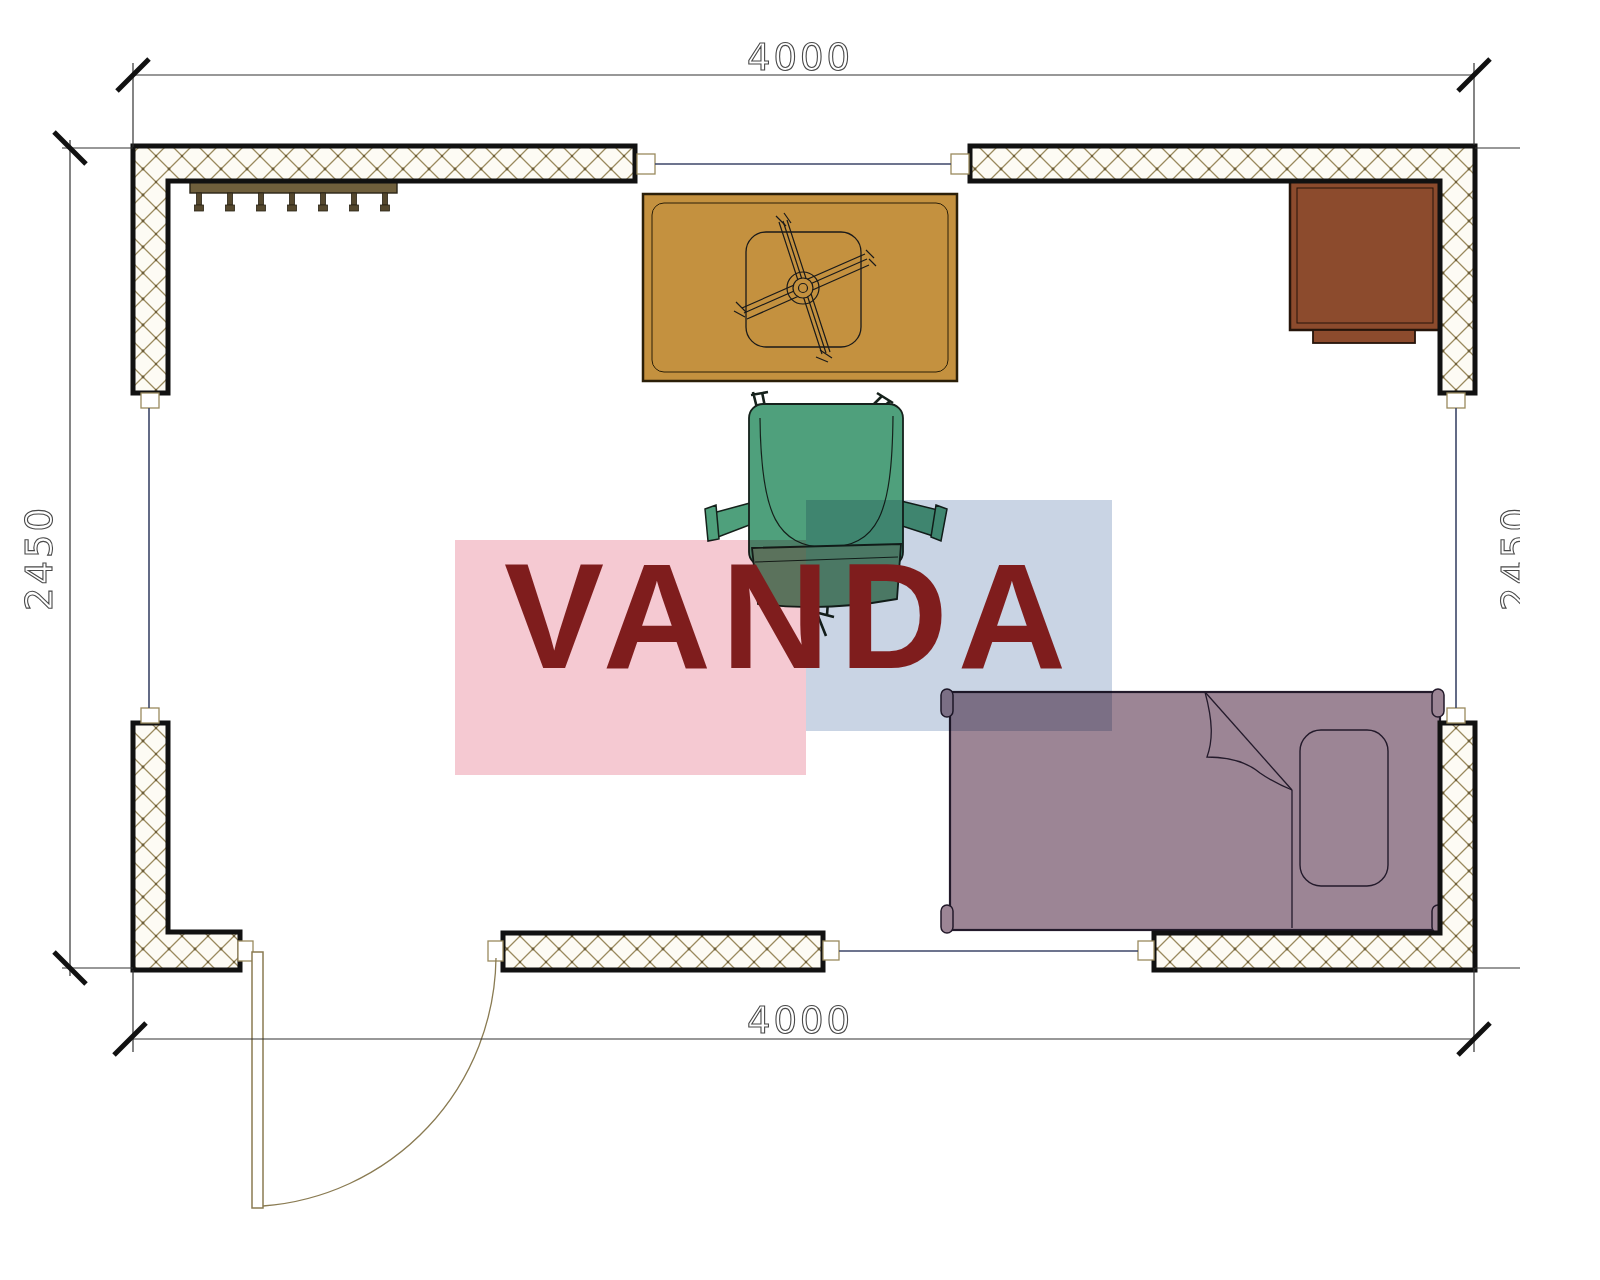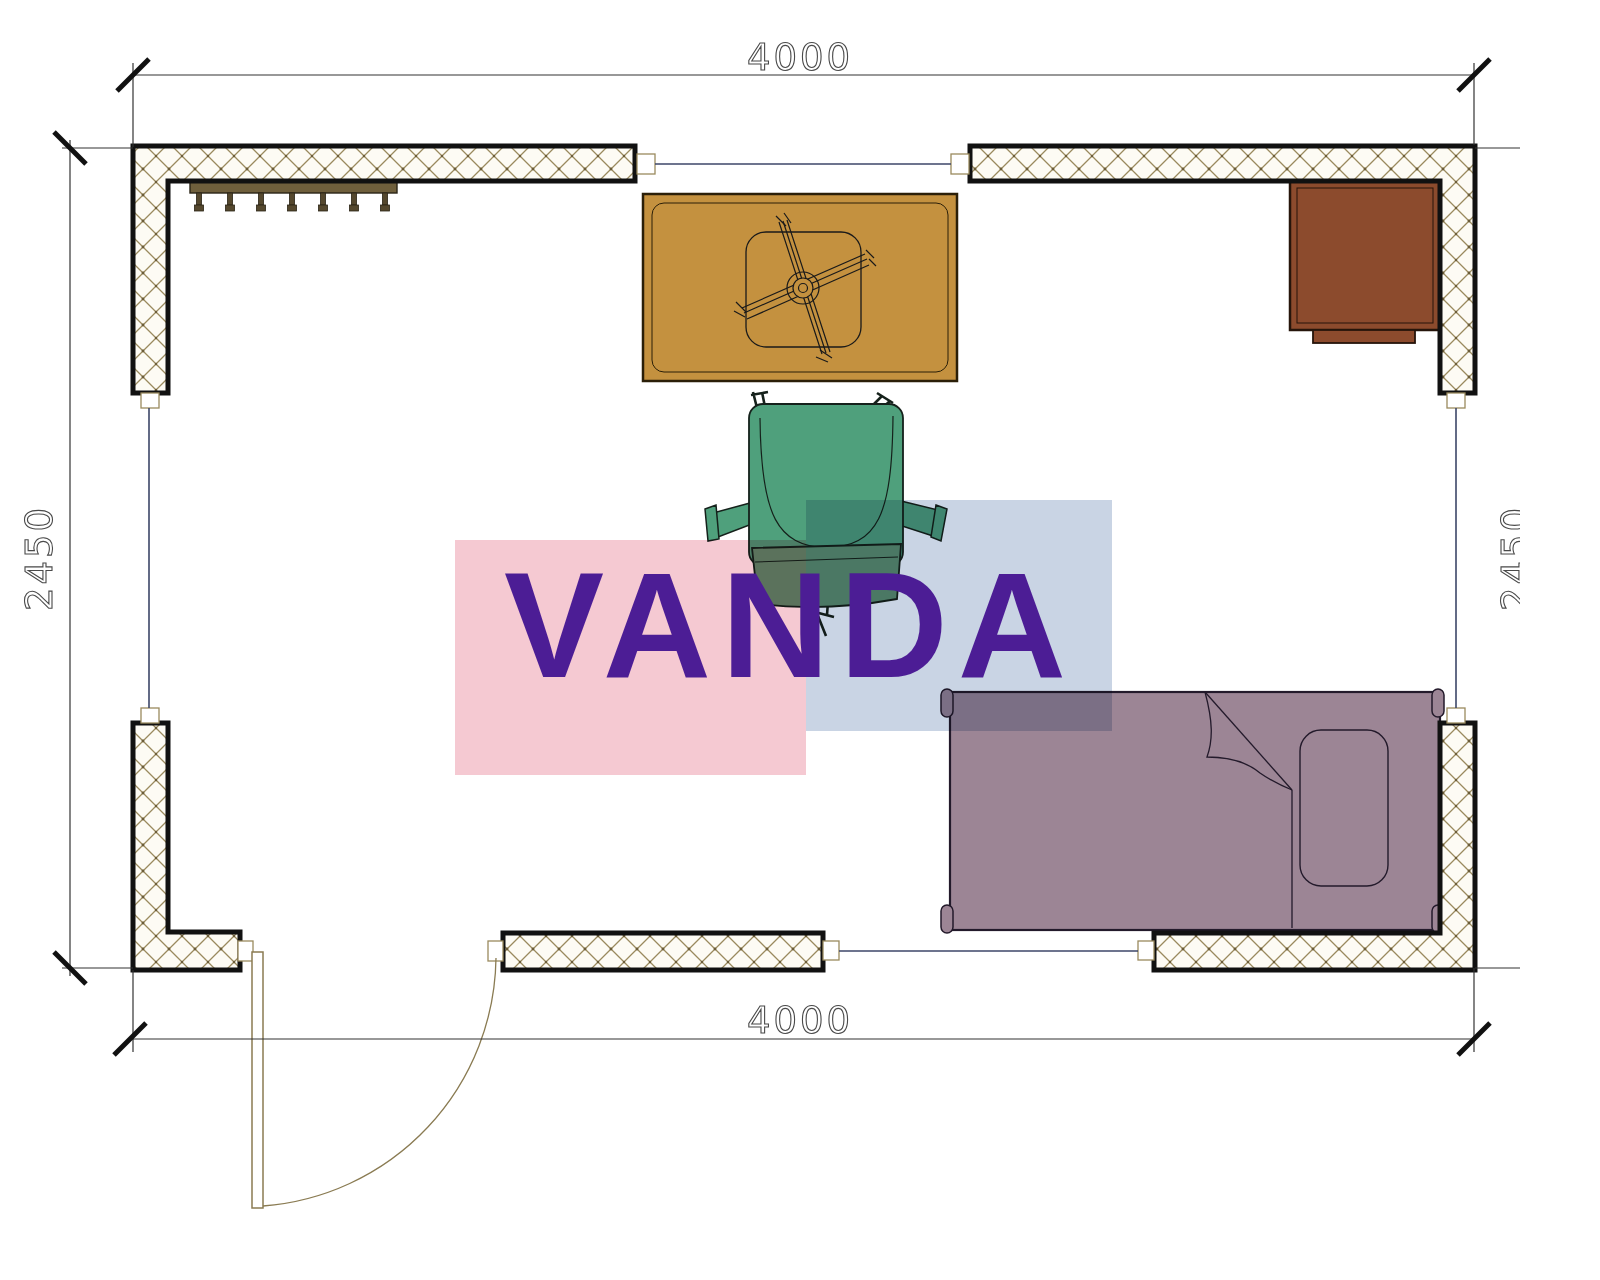--- a/index.html
+++ b/index.html
@@ -178,15 +178,15 @@
     </g>
 
     <text class="dim" x="800" y="70" text-anchor="middle">4000</text>
     <text class="dim" x="800" y="1033" text-anchor="middle">4000</text>
     <text class="dim" x="52" y="558" text-anchor="middle" transform="rotate(-90 52 558)">2450</text>
     <text class="dim" x="1528" y="558" text-anchor="middle" transform="rotate(-90 1528 558)">2450</text>
   </svg>
 
   <div id="wm-pink" class="wm-square" style="background-color: rgb(245, 201, 210);"></div>
   <div id="wm-blue" class="wm-square" style="background-color: rgb(201, 212, 228);"></div>
-  <div id="wm-text" style="color: #4c1d95; margin-top: 9px;">VANDA</div>
+  <div id="wm-text" style="color: #7f1d1d;">VANDA</div>
 
 </div>
 
 </body></html>

